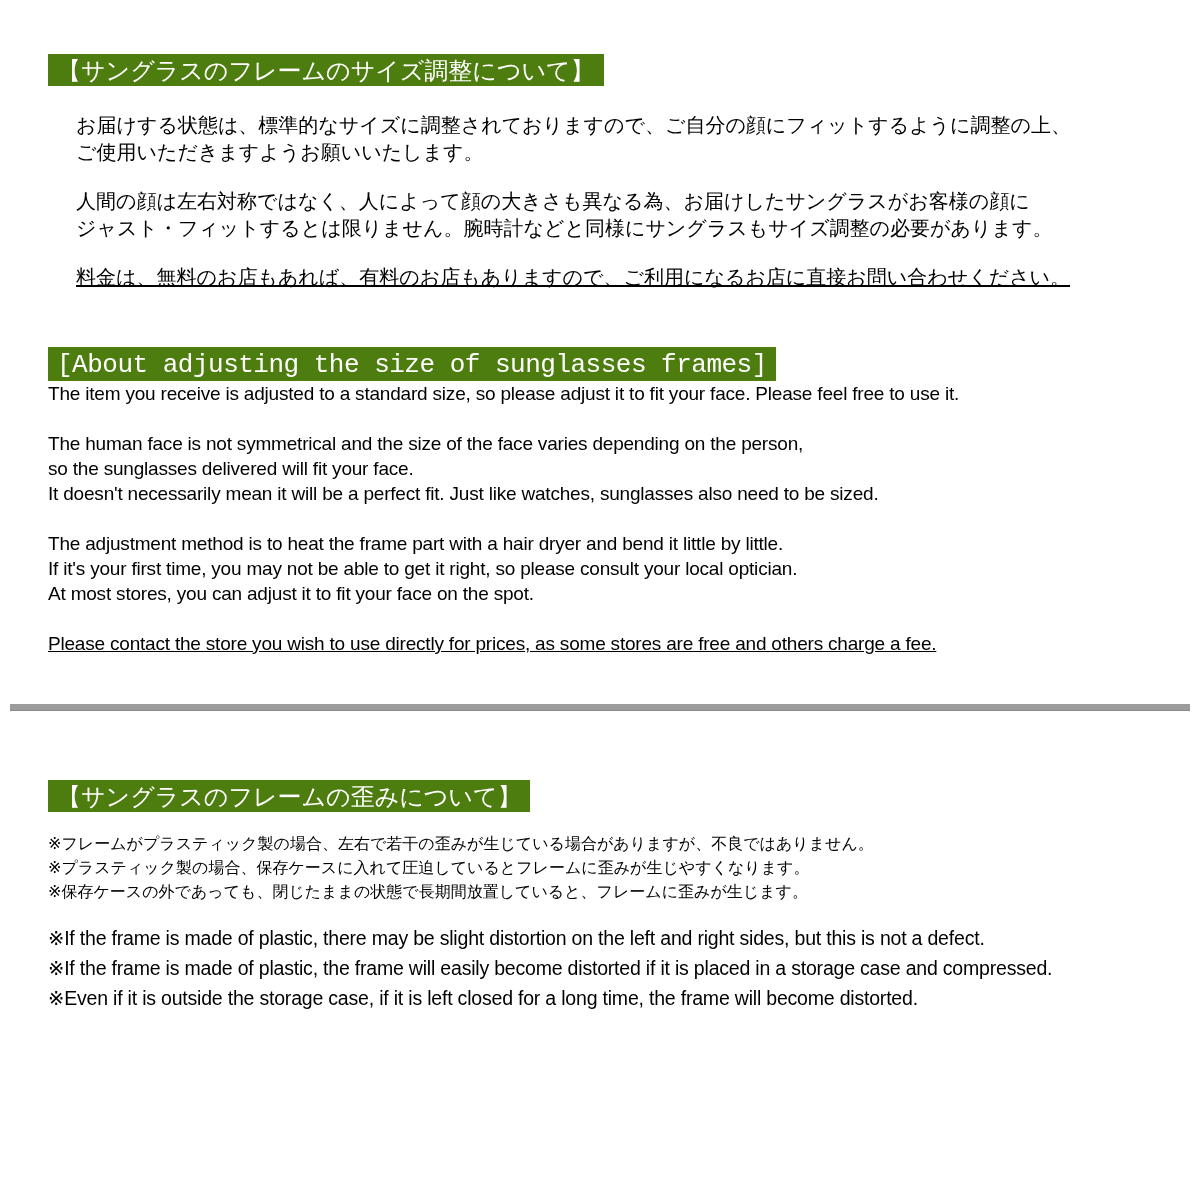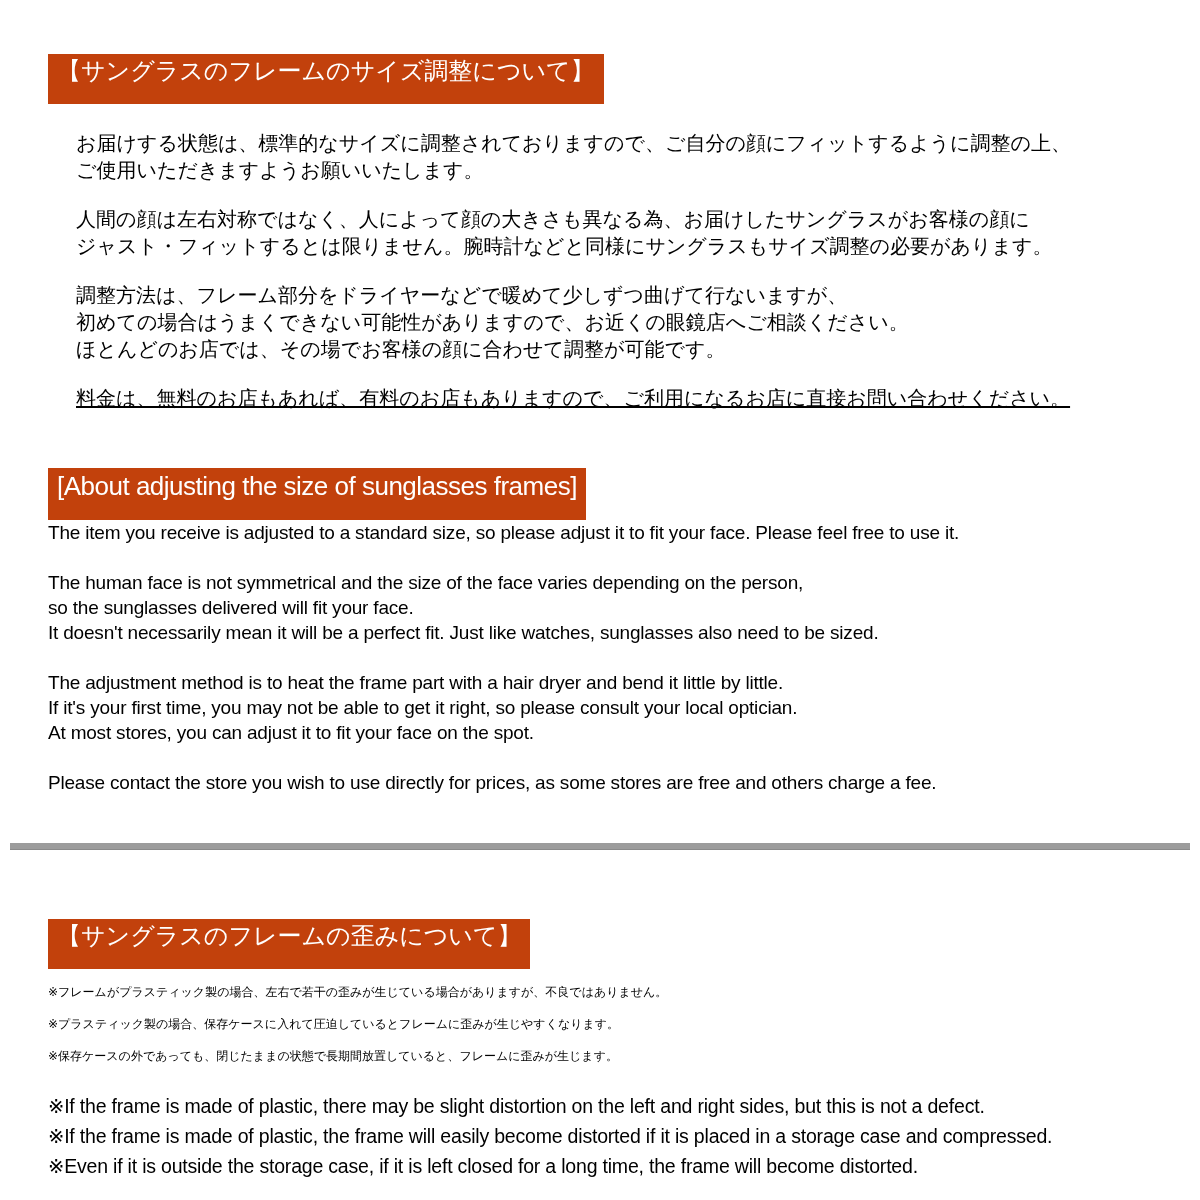--- a/index.html
+++ b/index.html
@@ -12,24 +12,24 @@
     height: 1200px;
     color: #000000;
     font-family: "Liberation Sans", "DejaVu Sans", sans-serif;
     overflow: hidden;
   }
   .content {
     padding: 0 40px 0 48px;
   }
   .banner {
     display: inline-block;
-    background: #c2410c;
+    background: #4d7c0f;
     color: #ffffff;
     line-height: 1.08;
-    padding: 4px 9px 20px 9px;
+    padding: 4px 9px 2px 9px;
     white-space: nowrap;
   }
   .banner.jp {
     font-size: 24px;
     letter-spacing: 0px;
   }
   .banner.en {
     font-size: 26px;
     letter-spacing: -0.5px;
   }
@@ -46,37 +46,37 @@
   .en-body {
     font-size: 19px;
     line-height: 25px;
     letter-spacing: -0.2px;
   }
   
   .banner-size-jp-row   { margin-top: 54px; }
   .size-jp-para         { margin-bottom: 22px; }
   .size-jp-para.first   { margin-top: 26px; }
   .size-jp-para.last    { margin-bottom: 0; text-decoration: underline; }
-  .banner-size-en-row   { margin-top: 56px; }
+  .banner-size-en-row   { margin-top: 56px; font-family: Liberation Mono, monospace; }
   .size-en-para         { margin-bottom: 25px; }
   .size-en-para.first   { }
-  .size-en-para.last    { margin-bottom: 0; }
+  .size-en-para.last    { margin-bottom: 0; text-decoration: underline; }
   
   .divider {
     height: 6px;
     background: #9c9c9c;
     border-bottom: 1px solid #8a8a8a;
     margin: 48px 10px 0 10px;
   }
   
   .banner-dist-jp-row   { margin-top: 69px; }
   .dist-jp-para {
-    margin-top: 7px;
-    font-size: 12px;
-    line-height: 32px;
+    margin-top: 20px;
+    font-size: 16px;
+    line-height: 24px;
   }
   .banner-dist-en-row   { margin-top: 14px; }
   .dist-en-para {
     margin-top: 19px;
     font-size: 19.5px;
     line-height: 30px;
     letter-spacing: -0.2px;
   }
 </style>
 </head>
@@ -85,23 +85,20 @@
 <div class="content">
 
   <section>
     <div class="banner-row banner-size-jp-row">
       <span class="banner jp">【サングラスのフレームのサイズ調整について】</span>
     </div>
     <p class="para jp-body size-jp-para first">お届けする状態は、標準的なサイズに調整されておりますので、ご自分の顔にフィットするように調整の上、
 ご使用いただきますようお願いいたします。</p>
     <p class="para jp-body size-jp-para">人間の顔は左右対称ではなく、人によって顔の大きさも異なる為、お届けしたサングラスがお客様の顔に
 ジャスト・フィットするとは限りません。腕時計などと同様にサングラスもサイズ調整の必要があります。</p>
-    <p class="para jp-body size-jp-para">調整方法は、フレーム部分をドライヤーなどで暖めて少しずつ曲げて行ないますが、
-初めての場合はうまくできない可能性がありますので、お近くの眼鏡店へご相談ください。
-ほとんどのお店では、その場でお客様の顔に合わせて調整が可能です。</p>
     <p class="para jp-body size-jp-para last">料金は、無料のお店もあれば、有料のお店もありますので、ご利用になるお店に直接お問い合わせください。</p>
   </section>
 
   <section>
     <div class="banner-row banner-size-en-row">
       <span class="banner en">[About adjusting the size of sunglasses frames]</span>
     </div>
     <p class="para en-body size-en-para first">The item you receive is adjusted to a standard size, so please adjust it to fit your face. Please feel free to use it.</p>
     <p class="para en-body size-en-para">The human face is not symmetrical and the size of the face varies depending on the person,
 so the sunglasses delivered will fit your face.

